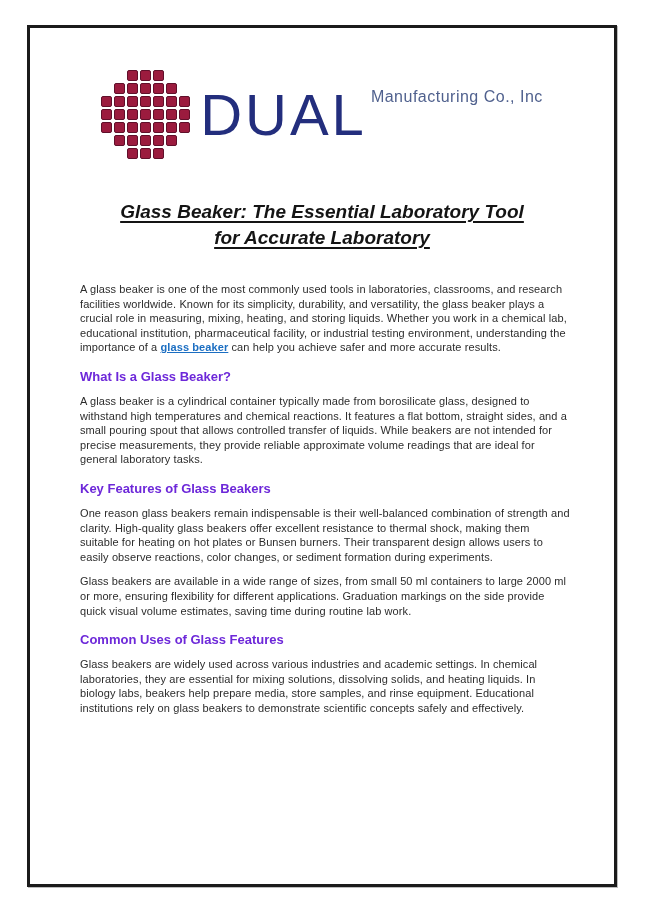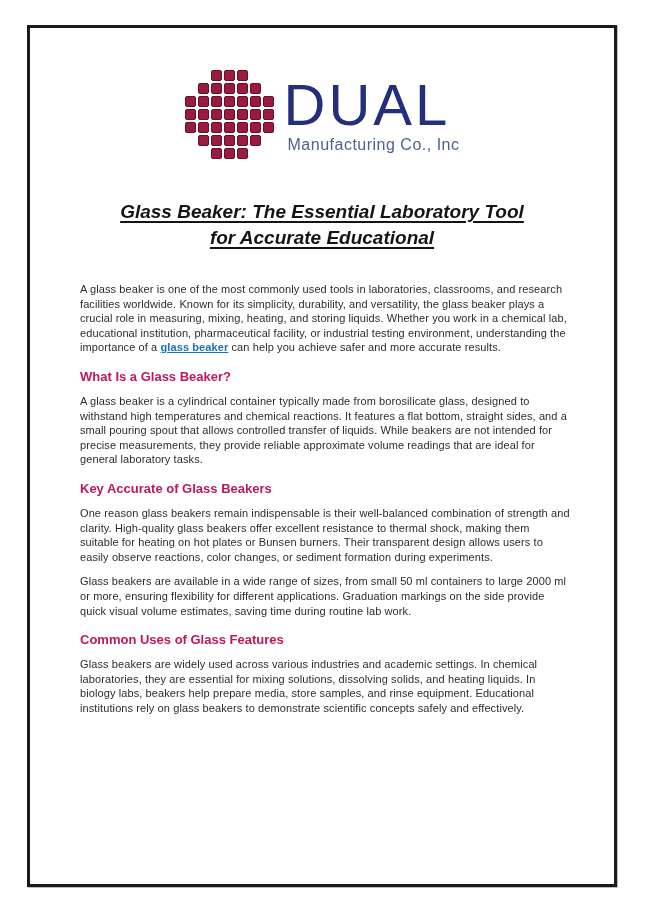--- a/index.html
+++ b/index.html
@@ -45,21 +45,21 @@
   .logo-mark .dot {
     background: var(--dot-fill, #9b1b3e);
     border: 1.5px solid var(--dot-border, #60102b);
     border-radius: 2px;
     box-sizing: border-box;
   }
   .logo-mark .dot.empty {
     background: transparent;
     border-color: transparent;
   }
-  .logo-text { display: flex; flex-direction: column; }
+  .logo-text { display: flex; flex-direction: row; }
   .brand {
     font-size: 58px;
     line-height: 58px;
     font-weight: 400;
     letter-spacing: 3px;
     color: var(--brand-navy, #232e7d);
   }
   .brand-sub {
     font-size: 16px;
     line-height: 18px;
@@ -92,21 +92,21 @@
     line-height: 14.6px;
     color: #2c2c2c;
     margin: 10px 0;
     letter-spacing: 0.1px;
   }
   .para.first { margin-top: 31px; }
   .heading {
     font-size: 13px;
     line-height: 15px;
     font-weight: bold;
-    color: #be185d;
+    color: #6d28d9;
     margin: 14px 0 9px 0;
   }
   .link {
     color: var(--link-blue, #1b6ec2);
     font-weight: bold;
     text-decoration: underline;
     cursor: pointer;
   }
 </style>
 </head>
@@ -166,30 +166,30 @@
           <div class="dot"></div>
           <div class="dot empty"></div>
           <div class="dot empty"></div>
         </div>
       <div class="logo-text">
         <div class="brand">DUAL</div>
         <div class="brand-sub">Manufacturing Co., Inc</div>
       </div>
     </div>
 
-    <h1 class="doc-title"><span class="title-line">Glass Beaker: The Essential Laboratory Tool</span><br><span class="title-line">for Accurate Educational</span></h1>
+    <h1 class="doc-title"><span class="title-line">Glass Beaker: The Essential Laboratory Tool</span><br><span class="title-line">for Accurate Laboratory</span></h1>
 
     <div class="content">
 
       <p class="para first"><span>A glass beaker is one of the most commonly used tools in laboratories, classrooms, and research facilities worldwide. Known for its simplicity, durability, and versatility, the glass beaker plays a crucial role in measuring, mixing, heating, and storing liquids. Whether you work in a chemical lab, educational institution, pharmaceutical facility, or industrial testing environment, understanding the importance of a </span><a class="link" href="#">glass beaker</a><span> can help you achieve safer and more accurate results.</span></p>
 
       <h2 class="heading">What Is a Glass Beaker?</h2>
       <p class="para">A glass beaker is a cylindrical container typically made from borosilicate glass, designed to withstand high temperatures and chemical reactions. It features a flat bottom, straight sides, and a small pouring spout that allows controlled transfer of liquids. While beakers are not intended for precise measurements, they provide reliable approximate volume readings that are ideal for general laboratory tasks.</p>
 
-      <h2 class="heading">Key Accurate of Glass Beakers</h2>
+      <h2 class="heading">Key Features of Glass Beakers</h2>
       <p class="para">One reason glass beakers remain indispensable is their well-balanced combination of strength and clarity. High-quality glass beakers offer excellent resistance to thermal shock, making them suitable for heating on hot plates or Bunsen burners. Their transparent design allows users to easily observe reactions, color changes, or sediment formation during experiments.</p>
       <p class="para">Glass beakers are available in a wide range of sizes, from small 50 ml containers to large 2000 ml or more, ensuring flexibility for different applications. Graduation markings on the side provide quick visual volume estimates, saving time during routine lab work.</p>
 
       <h2 class="heading">Common Uses of Glass Features</h2>
       <p class="para">Glass beakers are widely used across various industries and academic settings. In chemical laboratories, they are essential for mixing solutions, dissolving solids, and heating liquids. In biology labs, beakers help prepare media, store samples, and rinse equipment. Educational institutions rely on glass beakers to demonstrate scientific concepts safely and effectively.</p>
 
     </div>
   </div>
 </div>
 

